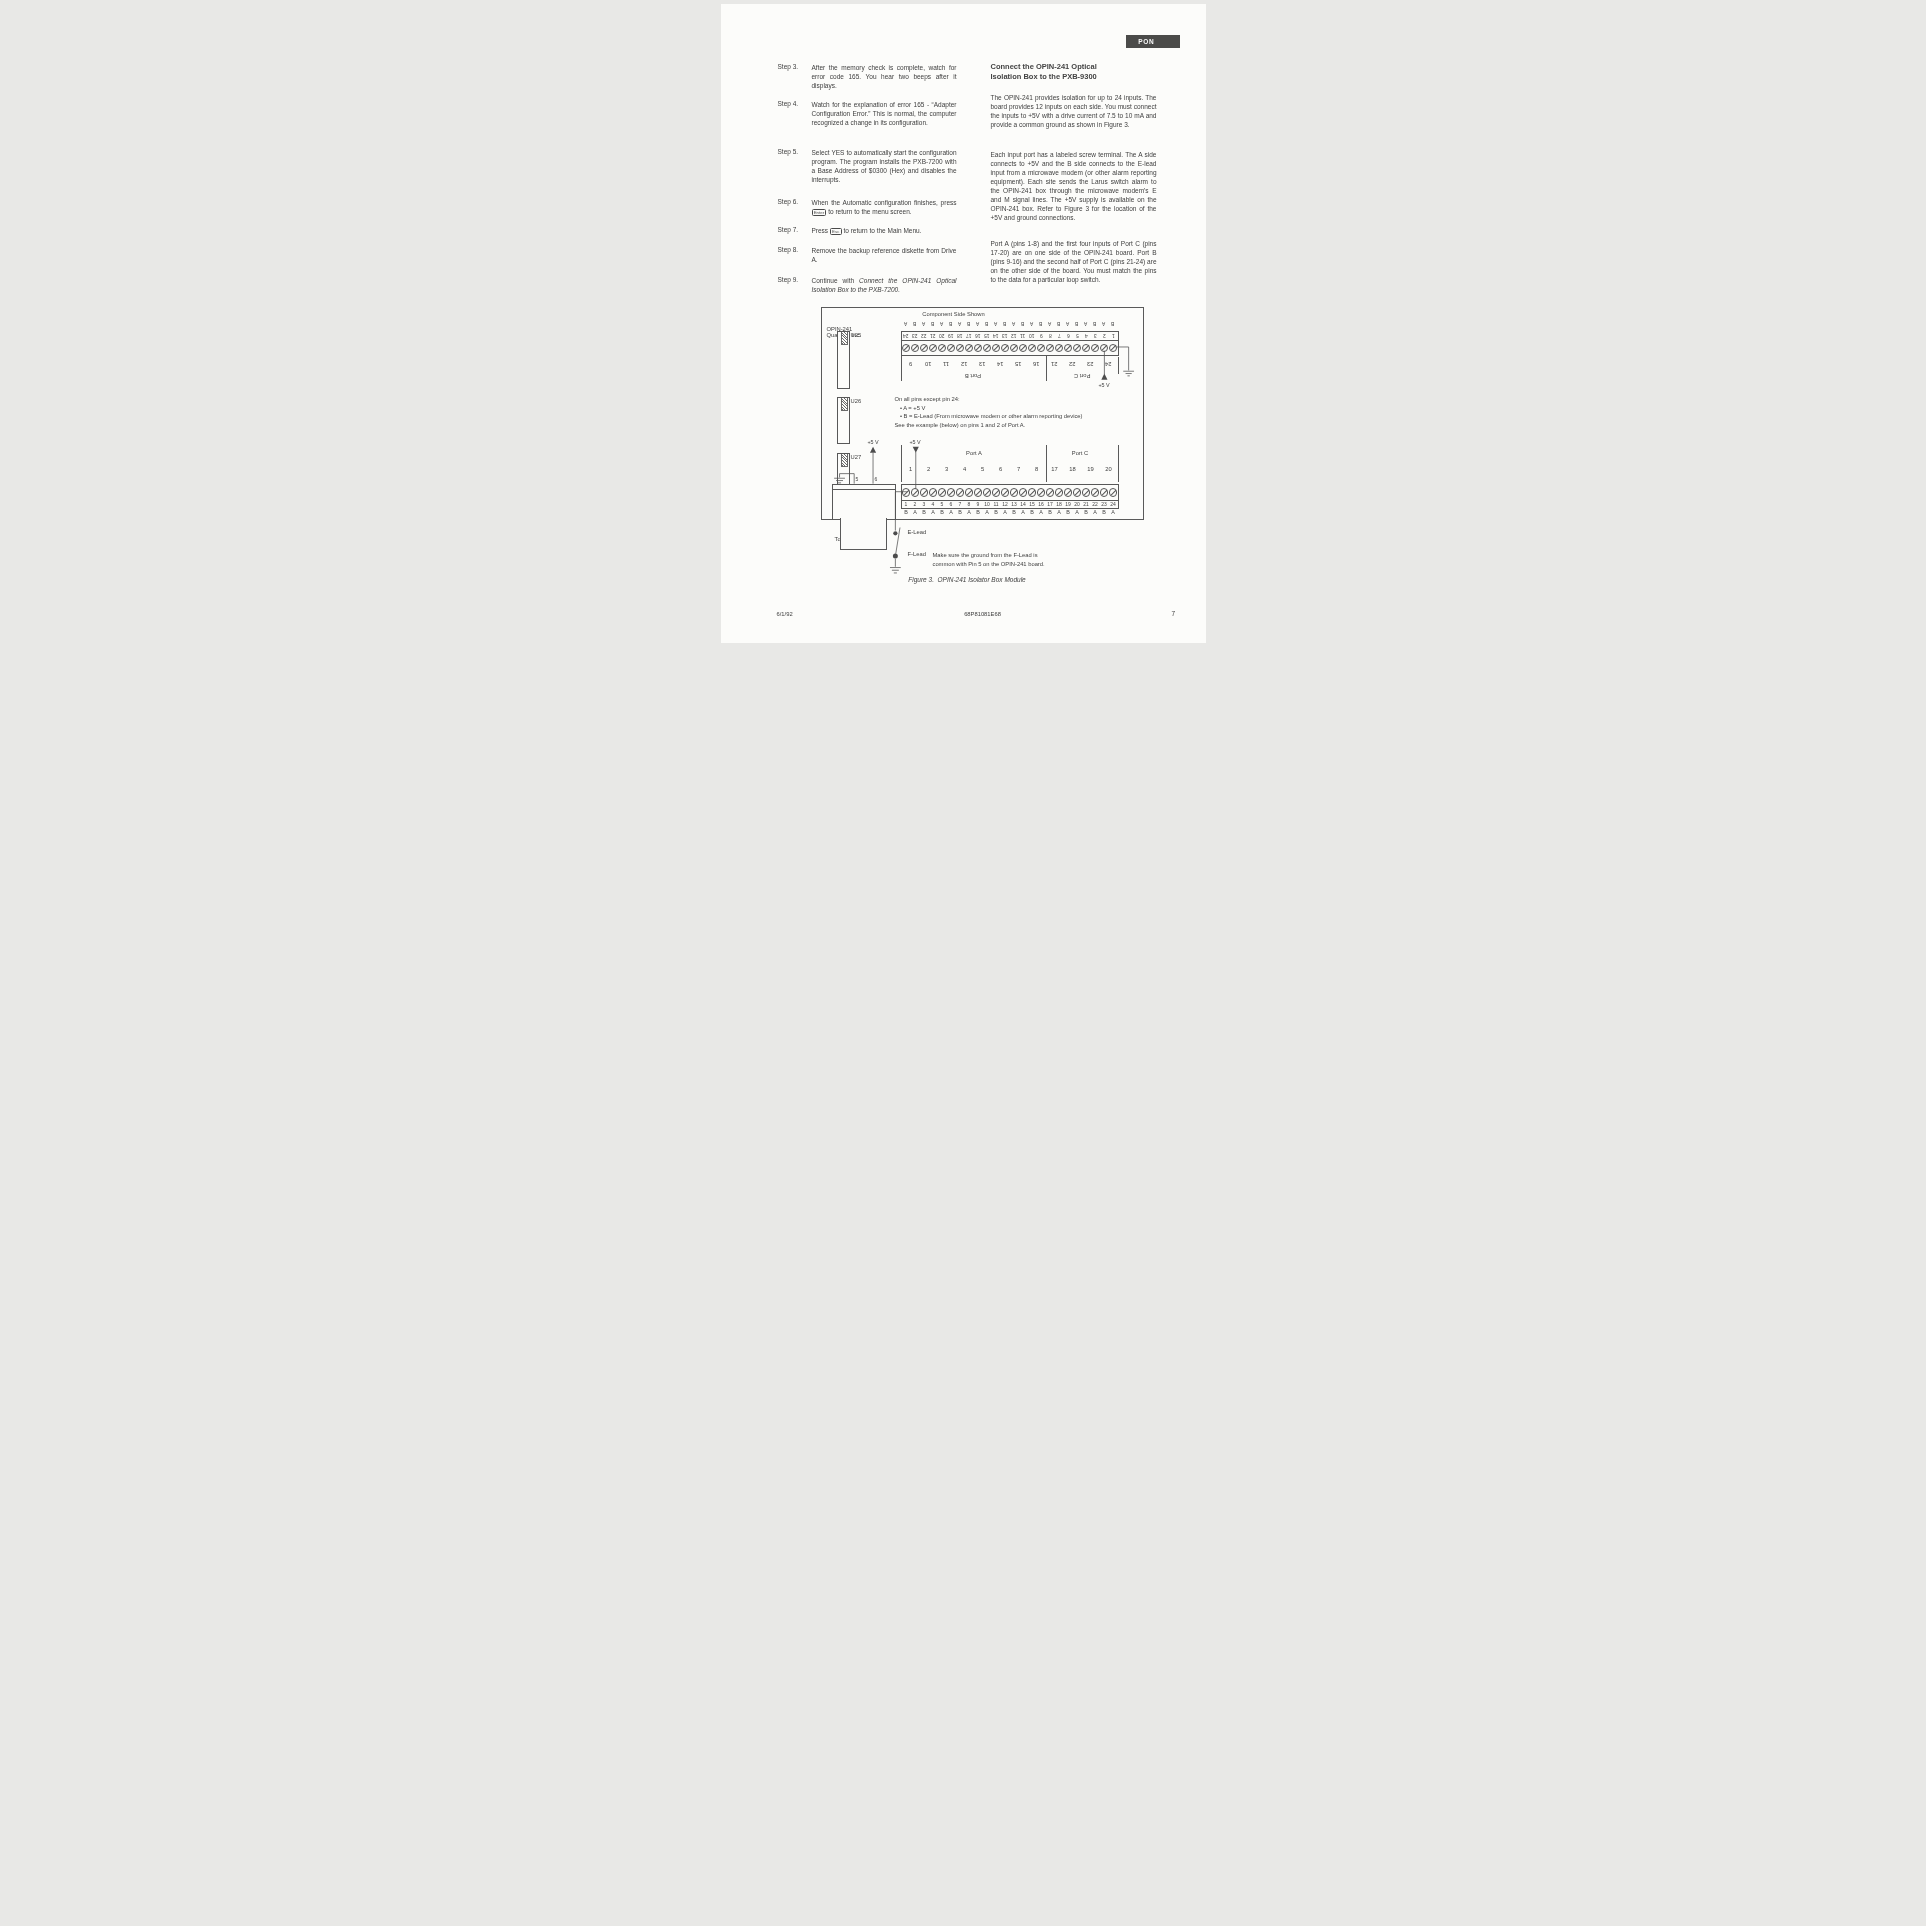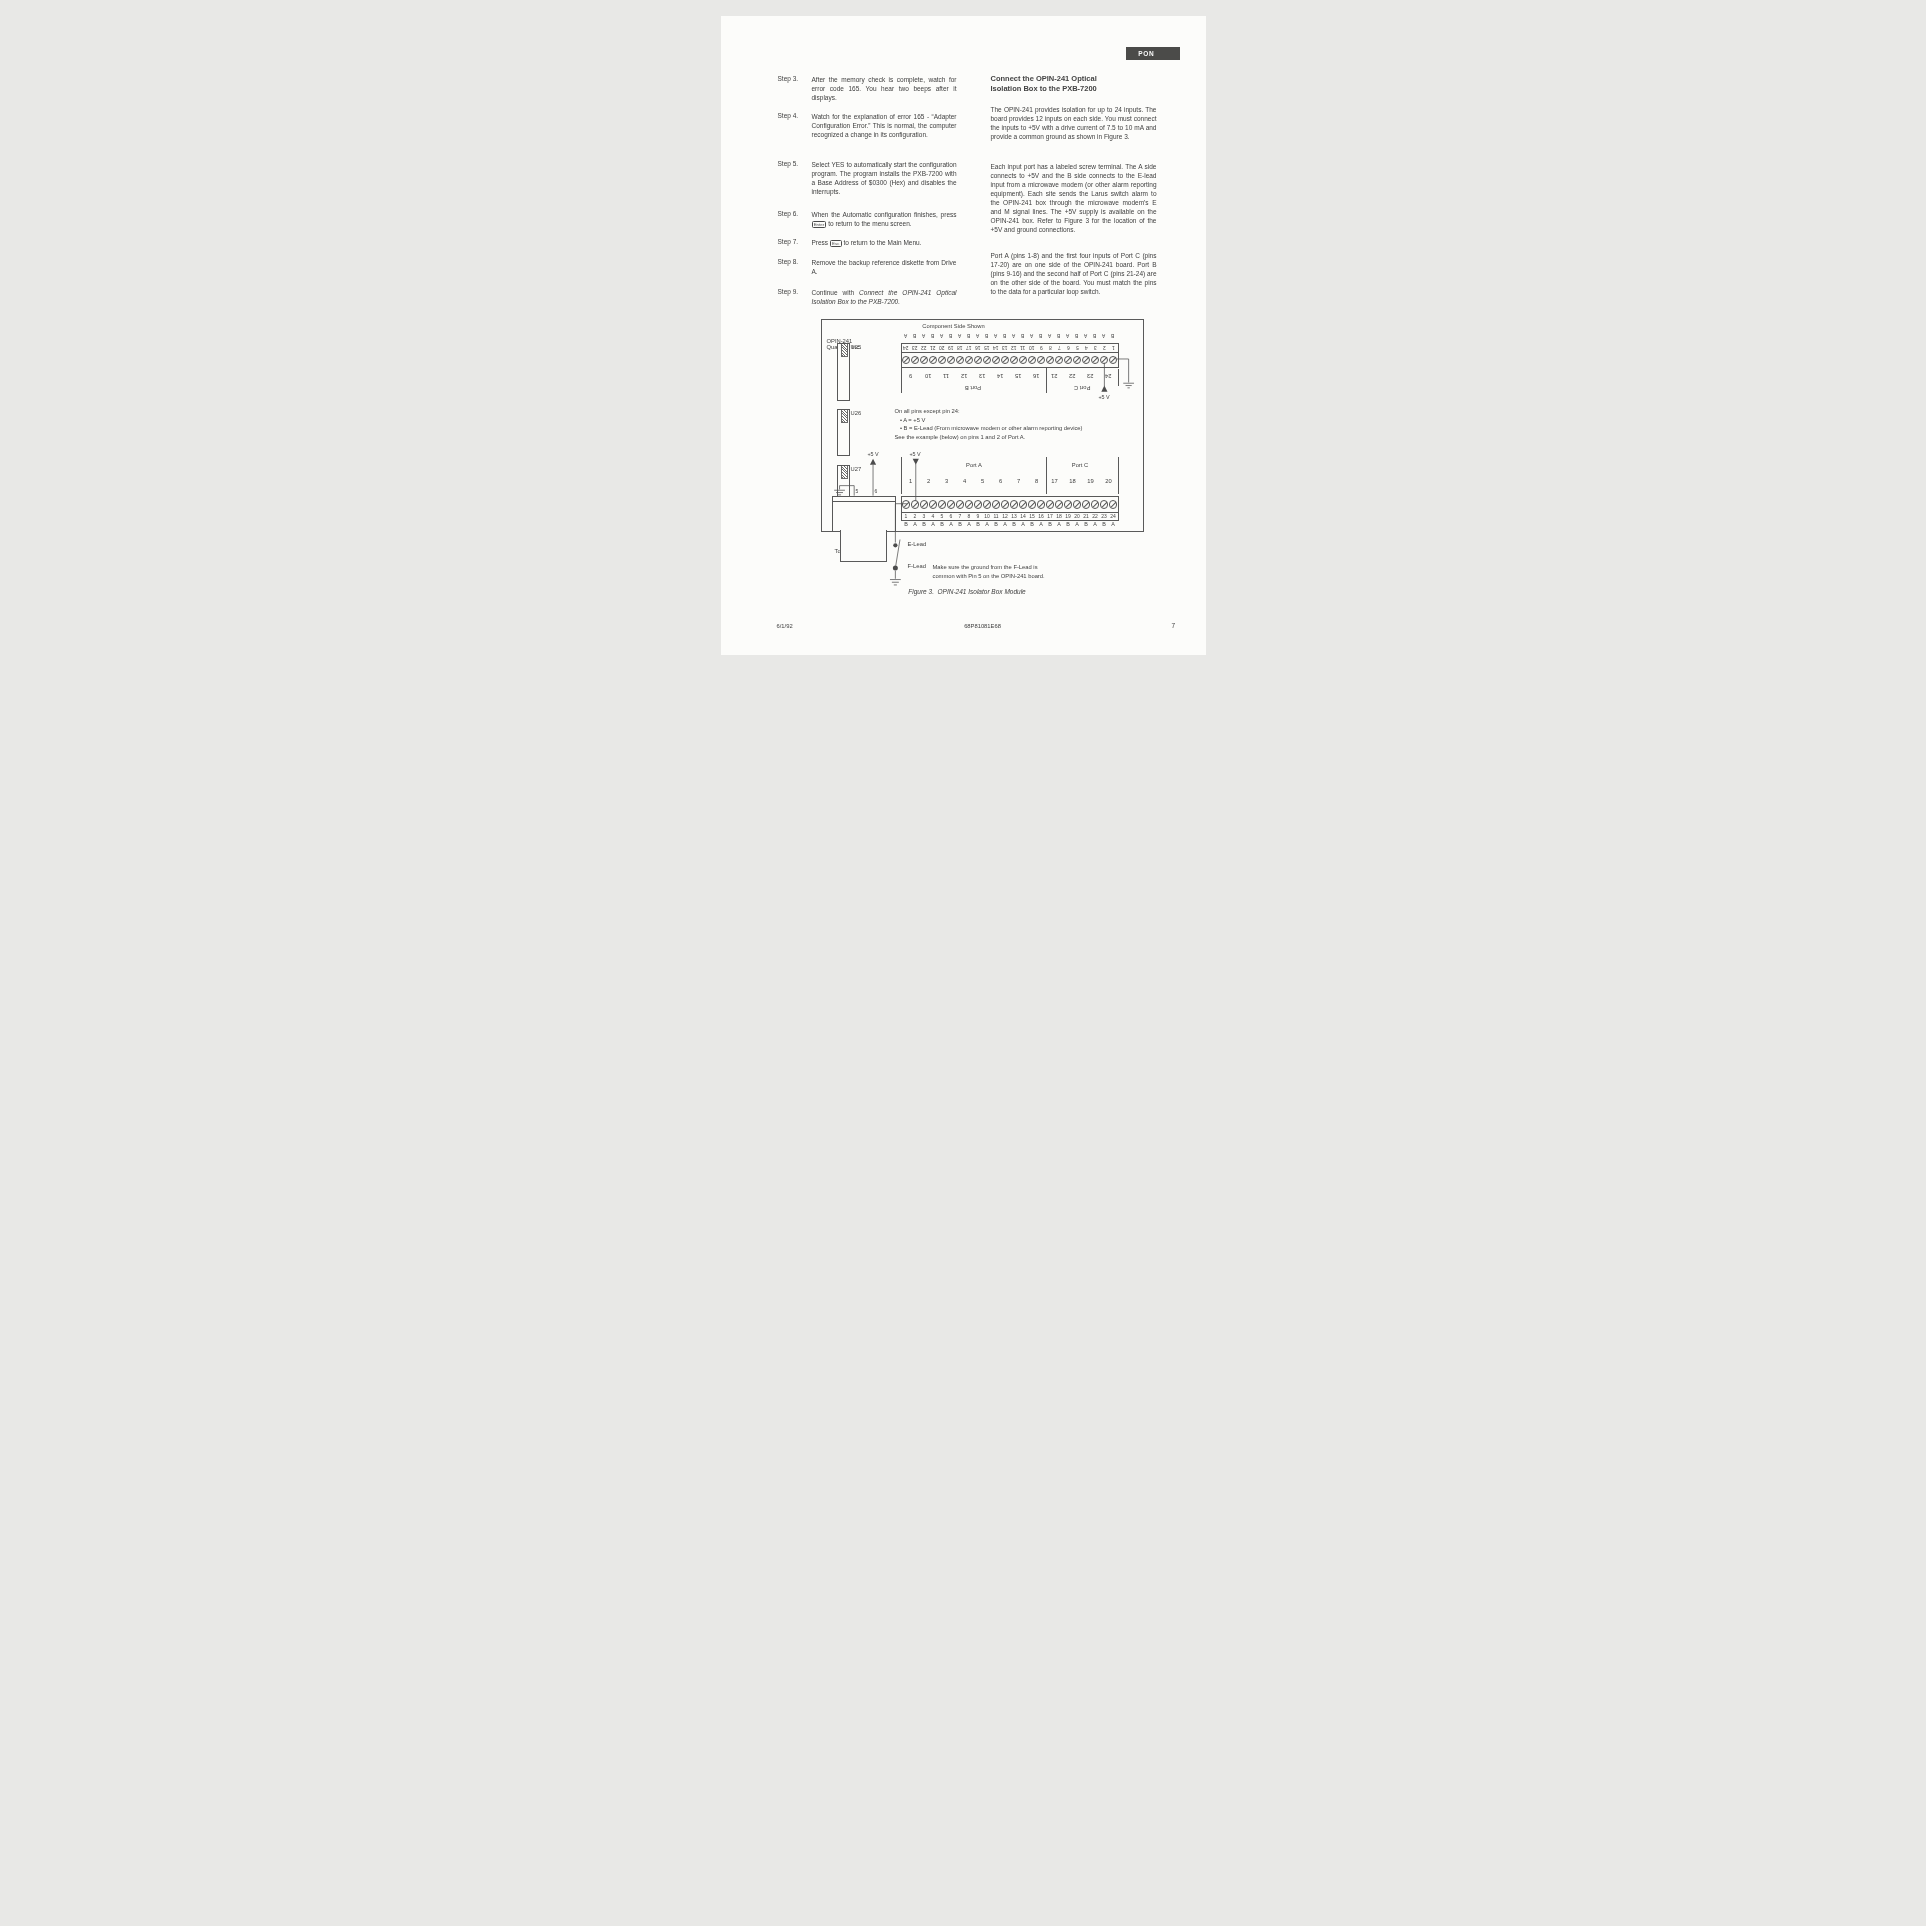--- a/index.html
+++ b/index.html
@@ -1,17 +1,17 @@
 <!DOCTYPE html>
 <html style="font-size:6.2px"><head>
 <meta charset="utf-8">
 <style>
   html,body{margin:0;padding:0;background:#e8e8e6;}
   .page{
-    position:relative; width:485px; height:639px; margin:16px auto;
+    position:relative; width:485px; height:639px; margin:4px auto;
     background:#fcfcfa; color:#3d3d3d;
     font-family:"Liberation Sans", sans-serif;
     overflow:hidden;
   }
   .abs{position:absolute;}
 
   
   .pon{
     left:405px; top:31px; width:54px; height:13px;
     background:#4b4b49; color:#fafafa;
@@ -110,21 +110,21 @@
   <div class="abs step-text" style="top:222px"><span>Press </span><span class="key">Esc</span><span> to return to the Main Menu.</span></div>
 
   <div class="abs step-label" style="top:242px">Step 8.</div>
   <div class="abs step-text" style="top:242px">Remove the backup reference diskette from Drive A.</div>
 
   <div class="abs step-label" style="top:272px">Step 9.</div>
   <div class="abs step-text" style="top:272px"><span>Continue with </span><em>Connect the OPIN-241 Optical Isolation Box to the PXB-7200.</em></div>
 
   <div class="abs rc rc-head" style="top:58px">
     <div>Connect the OPIN-241 Optical</div>
-    <div>Isolation Box to the PXB-7200</div>
+    <div>Isolation Box to the PXB-9300</div>
   </div>
   <div class="abs rc rc-par" style="top:89px">The OPIN-241 provides isolation for up to 24 inputs. The board provides 12 inputs on each side. You must connect the inputs to +5V with a drive current of 7.5 to 10 mA and provide a common ground as shown in Figure 3.</div>
   <div class="abs rc rc-par" style="top:146px">Each input port has a labeled screw terminal. The A side connects to +5V and the B side connects to the E-lead input from a microwave modem (or other alarm reporting equipment). Each site sends the Larus switch alarm to the OPIN-241 box through the microwave modem's E and M signal lines. The +5V supply is available on the OPIN-241 box. Refer to Figure 3 for the location of the +5V and ground connections.</div>
   <div class="abs rc rc-par" style="top:235px">Port A (pins 1-8) and the first four inputs of Port C (pins 17-20) are on one side of the OPIN-241 board. Port B (pins 9-16) and the second half of Port C (pins 21-24) are on the other side of the board. You must match the pins to the data for a particular loop switch.</div>
 
   <div class="abs figbox"></div>
 
   <div class="abs figtext" style="left:106px; top:322px">
     <div>OPIN-241</div>
     <div>Quatech, Inc.</div>

